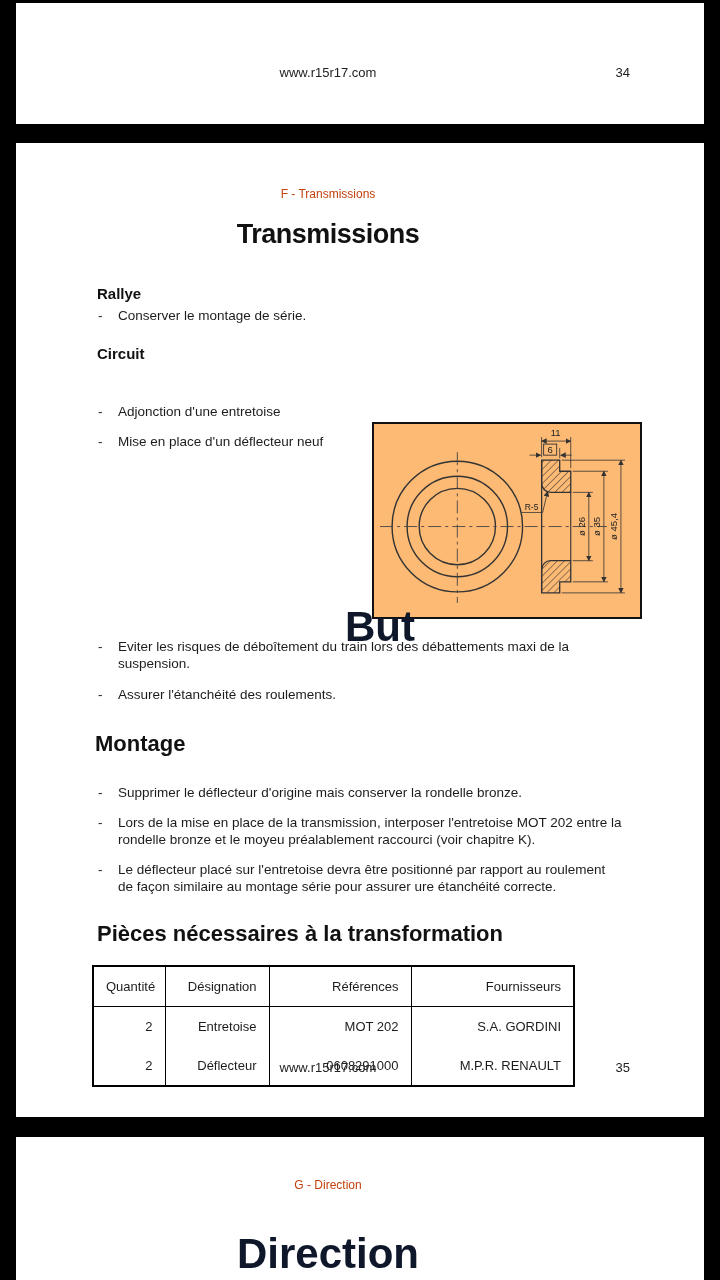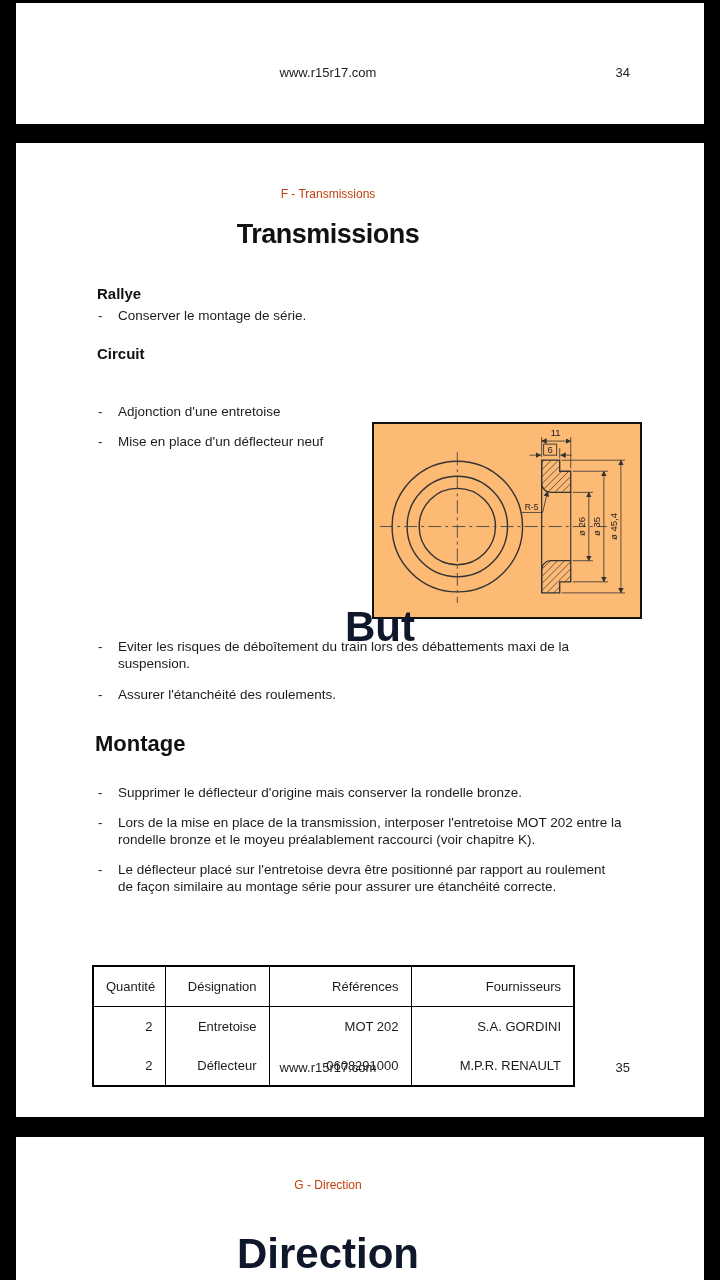--- a/index.html
+++ b/index.html
@@ -148,20 +148,21 @@
     <span class="dash">-</span>
     <div class="btext">Lors de la mise en place de la transmission, interposer l'entretoise MOT 202 entre la
 rondelle bronze et le moyeu préalablement raccourci (voir chapitre K).</div>
   </div>
   <div class="abs bullet body-txt" style="top:718px;">
     <span class="dash">-</span>
     <div class="btext">Le déflecteur placé sur l'entretoise devra être positionné par rapport au roulement
 de façon similaire au montage série pour assurer ure étanchéité correcte.</div>
   </div>
 
+  <div class="abs sec-h2" style="left:81px; top:778px;">Pièces nécessaires à la transformation</div>
 
   <table class="parts abs" style="left:76px; top:822px;">
     <thead>
       <tr>
         <th class="c0">Quantité</th>
         <th class="c1">Désignation</th>
         <th class="c2">Références</th>
         <th class="c3">Fournisseurs</th>
       </tr>
     </thead>

